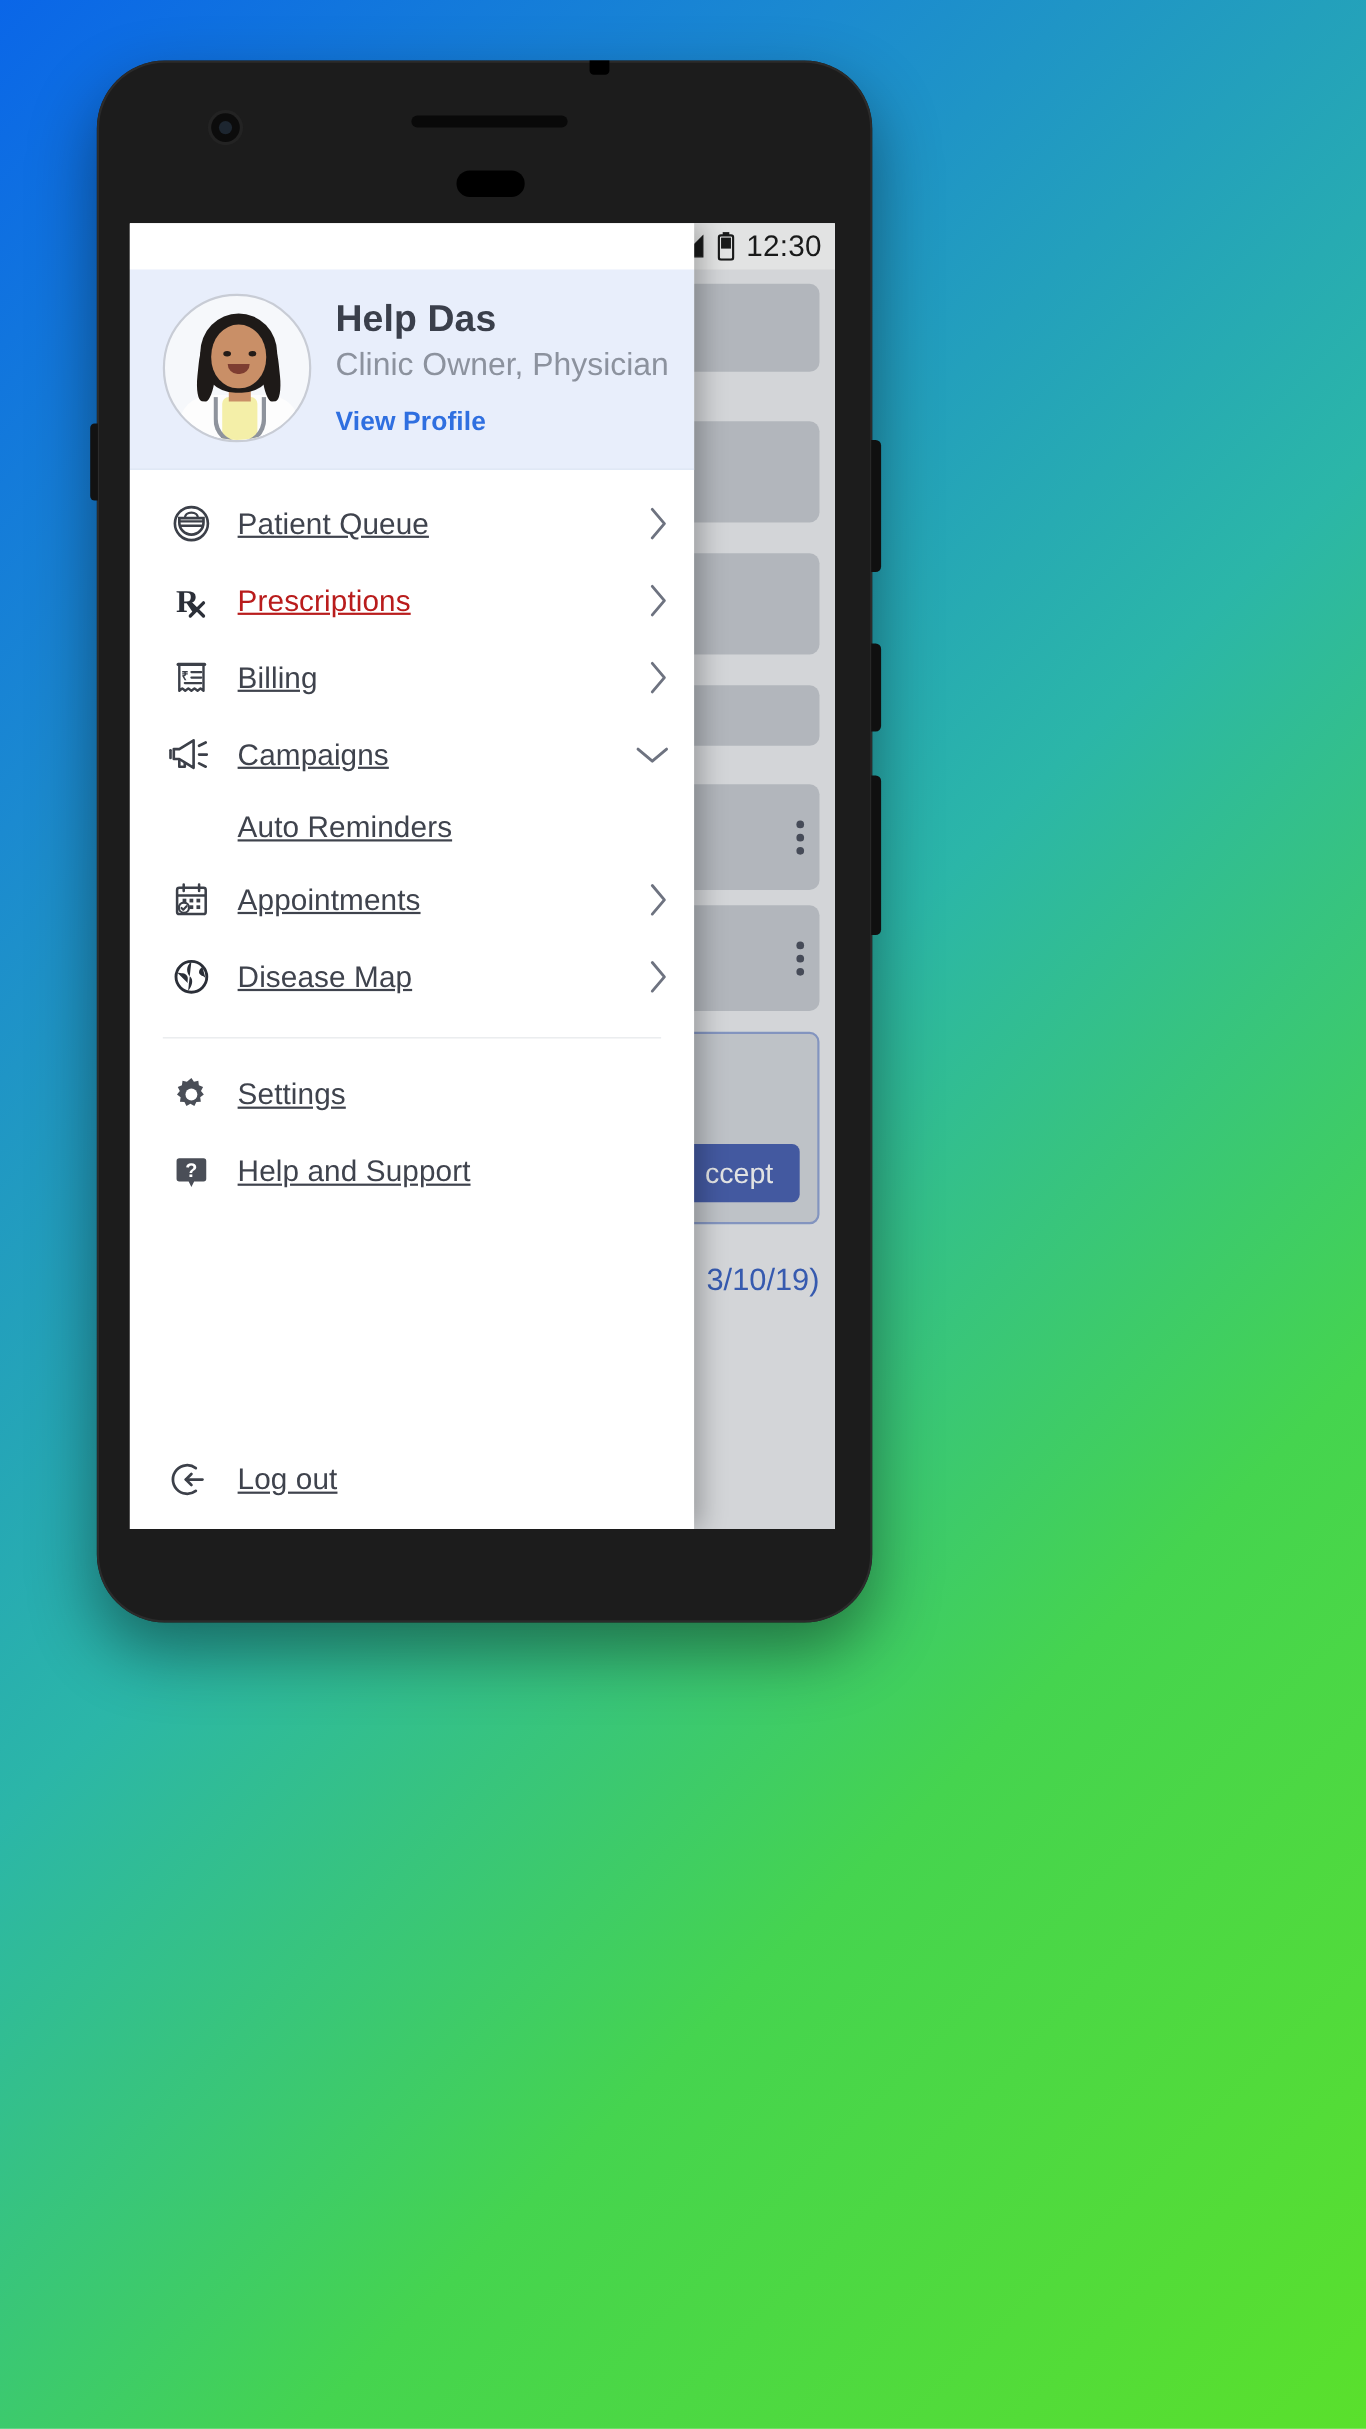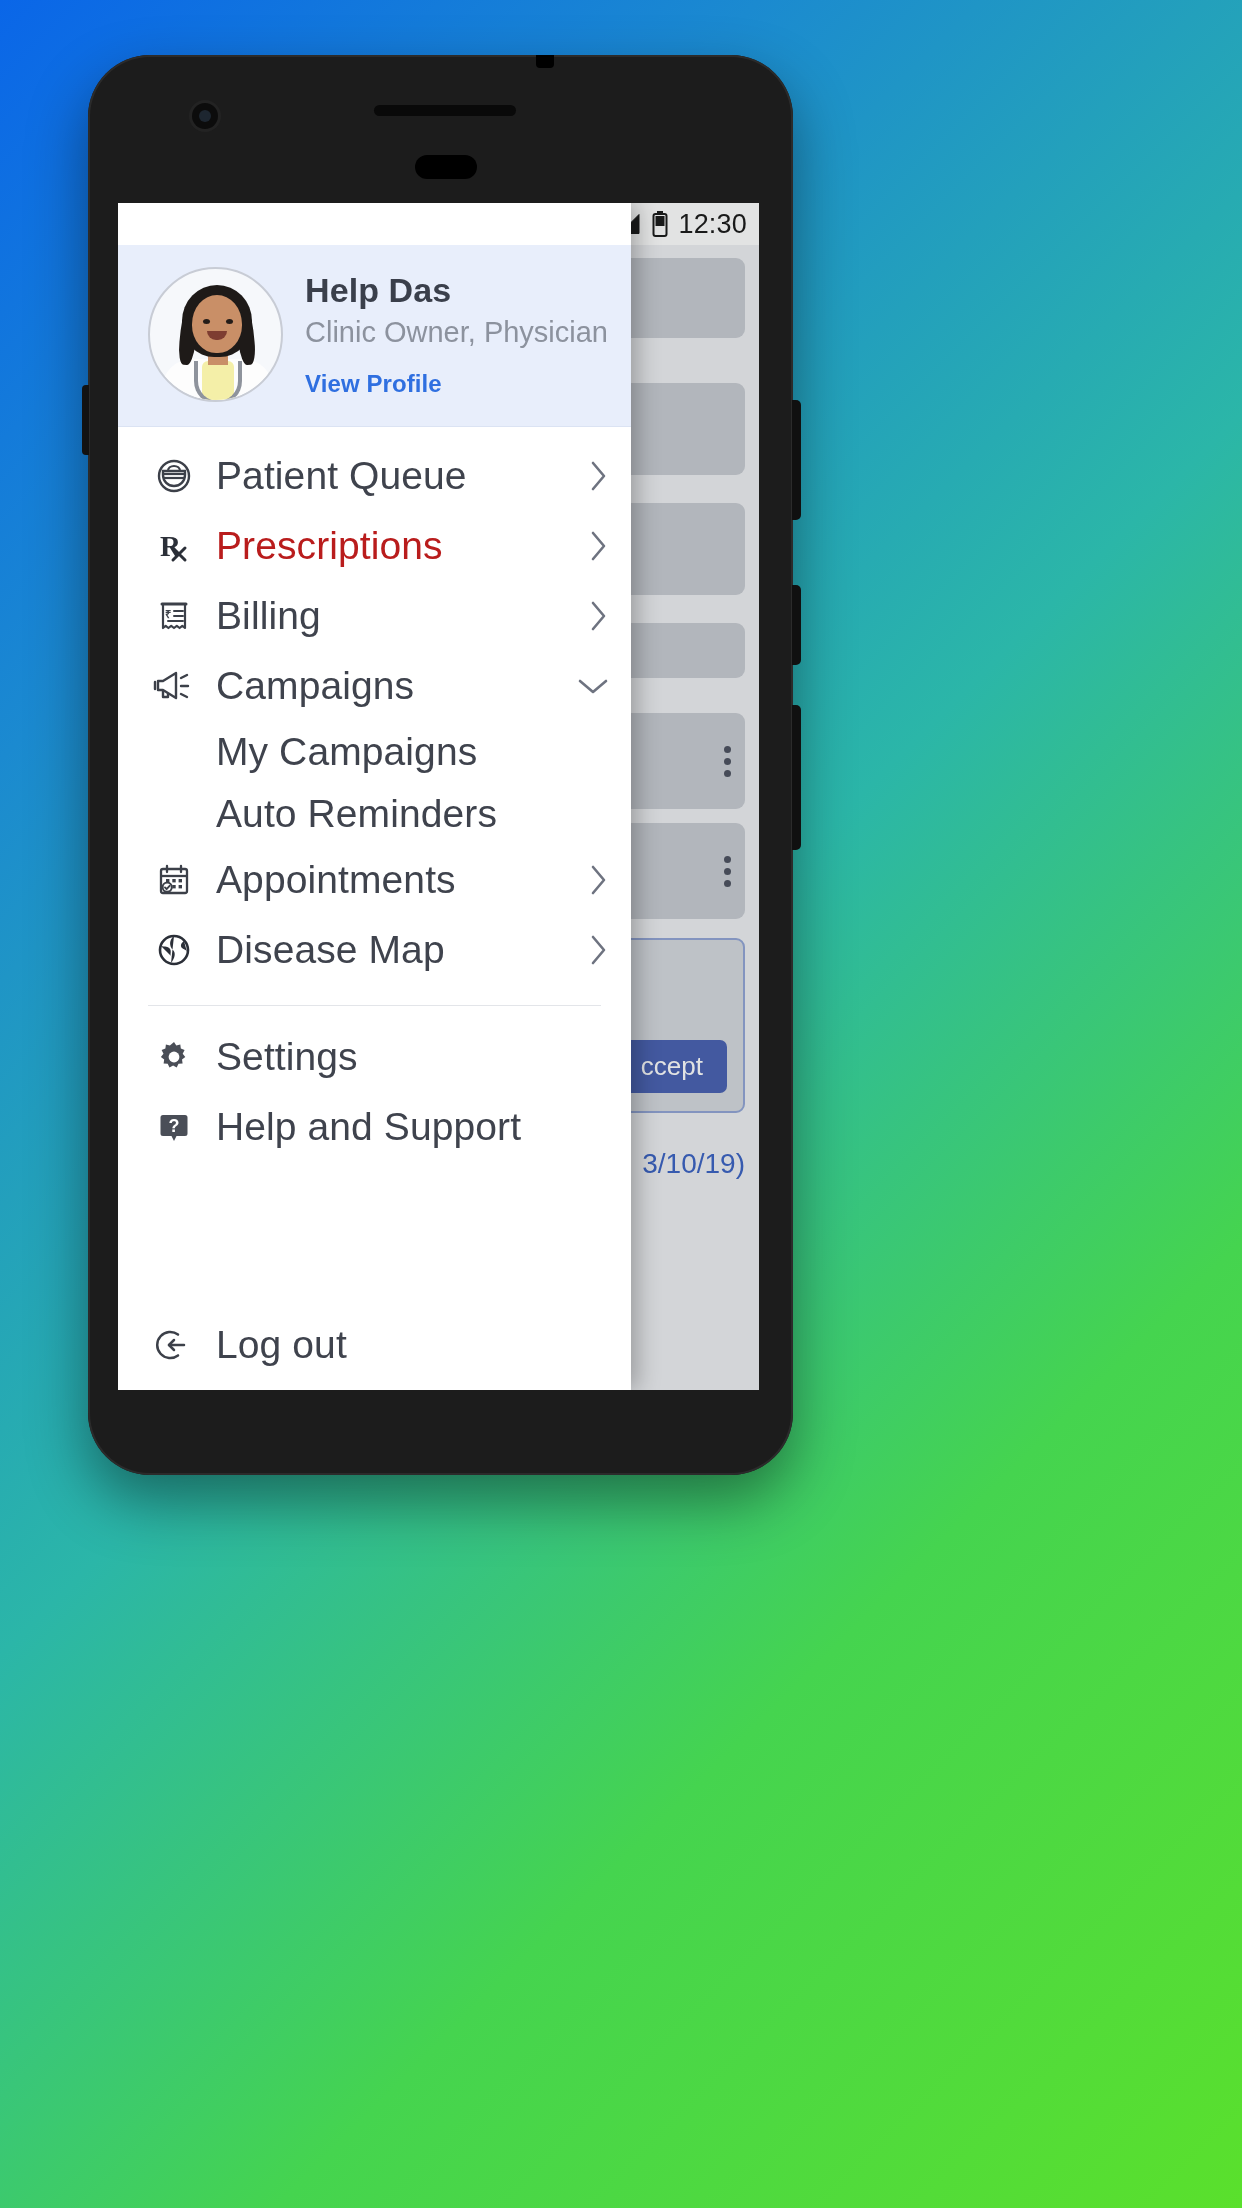--- a/index.html
+++ b/index.html
@@ -178,22 +178,23 @@
     display:flex; align-items:center;
     height:70px;
     padding-left:30px; padding-right:22px;
   }
   .mi .ic{
     width:52px; flex:0 0 52px;
     display:flex; align-items:center; justify-content:center;
     color:#3c4049;
   }
   .mi .lbl{
-    font-size:39px; color:#3f434d; margin-left:16px; flex:1 1 auto;
+    font-size:27px; color:#3f434d; margin-left:16px; flex:1 1 auto;
     letter-spacing:.1px;
+    text-decoration:underline;
   }
   .mi .lbl.muted{ color:#b91c1c; }
   .mi .chev{ color:#6e7380; display:flex; align-items:center; }
   .mi.sub{ height:62px; }
   .mi.sub .lbl{ margin-left:16px; }
   .mi.sub .ic{ visibility:hidden; }
   #divider{
     height:1px; background:#e3e5e9; margin:20px 30px 16px 30px;
   }
   #logout-wrap{
@@ -365,24 +366,20 @@
             </svg>
           </span>
           <span class="lbl">Campaigns</span>
           <span class="chev">
             <svg width="32" height="20" viewBox="0 0 32 20">
                 <path d="M3 5 L16 16 L29 5" fill="none" stroke="#6e7380" stroke-width="2.6" stroke-linecap="round" stroke-linejoin="round"></path>
               </svg>
           </span>
         </div>
 
-        <div class="mi sub">
-          <span class="ic"></span>
-          <span class="lbl">My Campaigns</span>
-        </div>
 
         <div class="mi sub">
           <span class="ic"></span>
           <span class="lbl">Auto Reminders</span>
         </div>
 
         <div class="mi">
           <span class="ic">
             <svg width="40" height="40" viewBox="0 0 40 40">
               <rect x="7" y="9" width="26" height="24" rx="2" fill="none" stroke="#3c4049" stroke-width="2.3"></rect>

